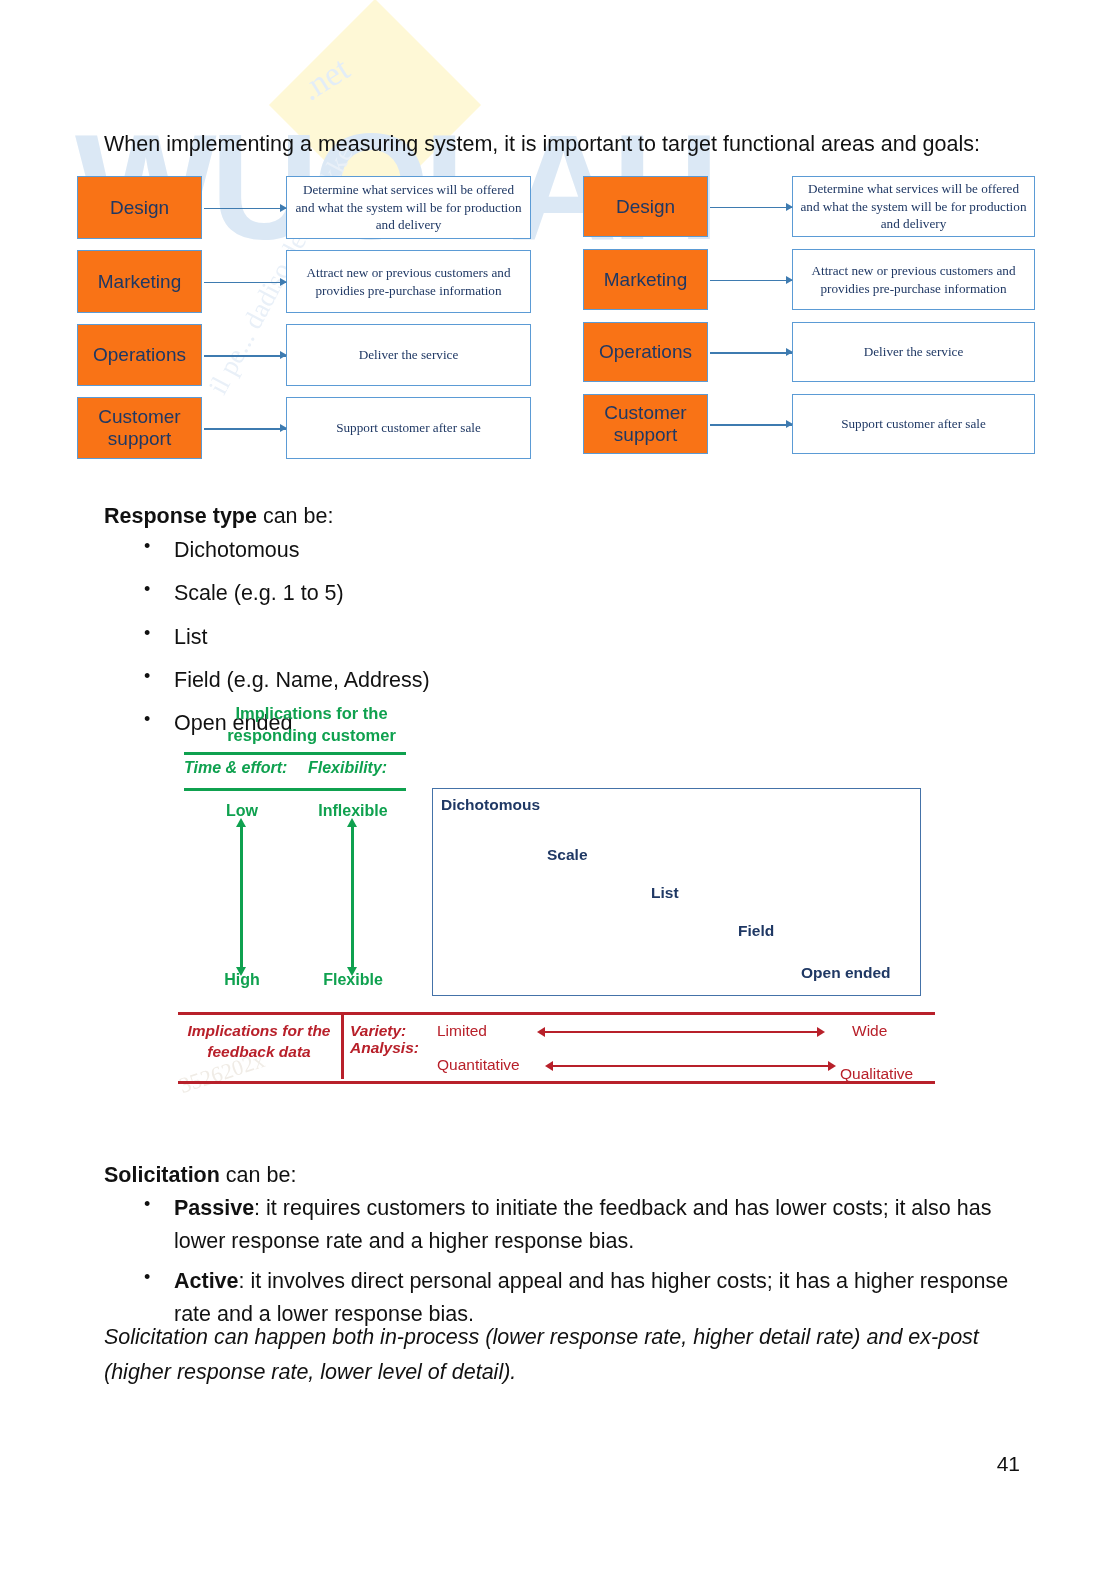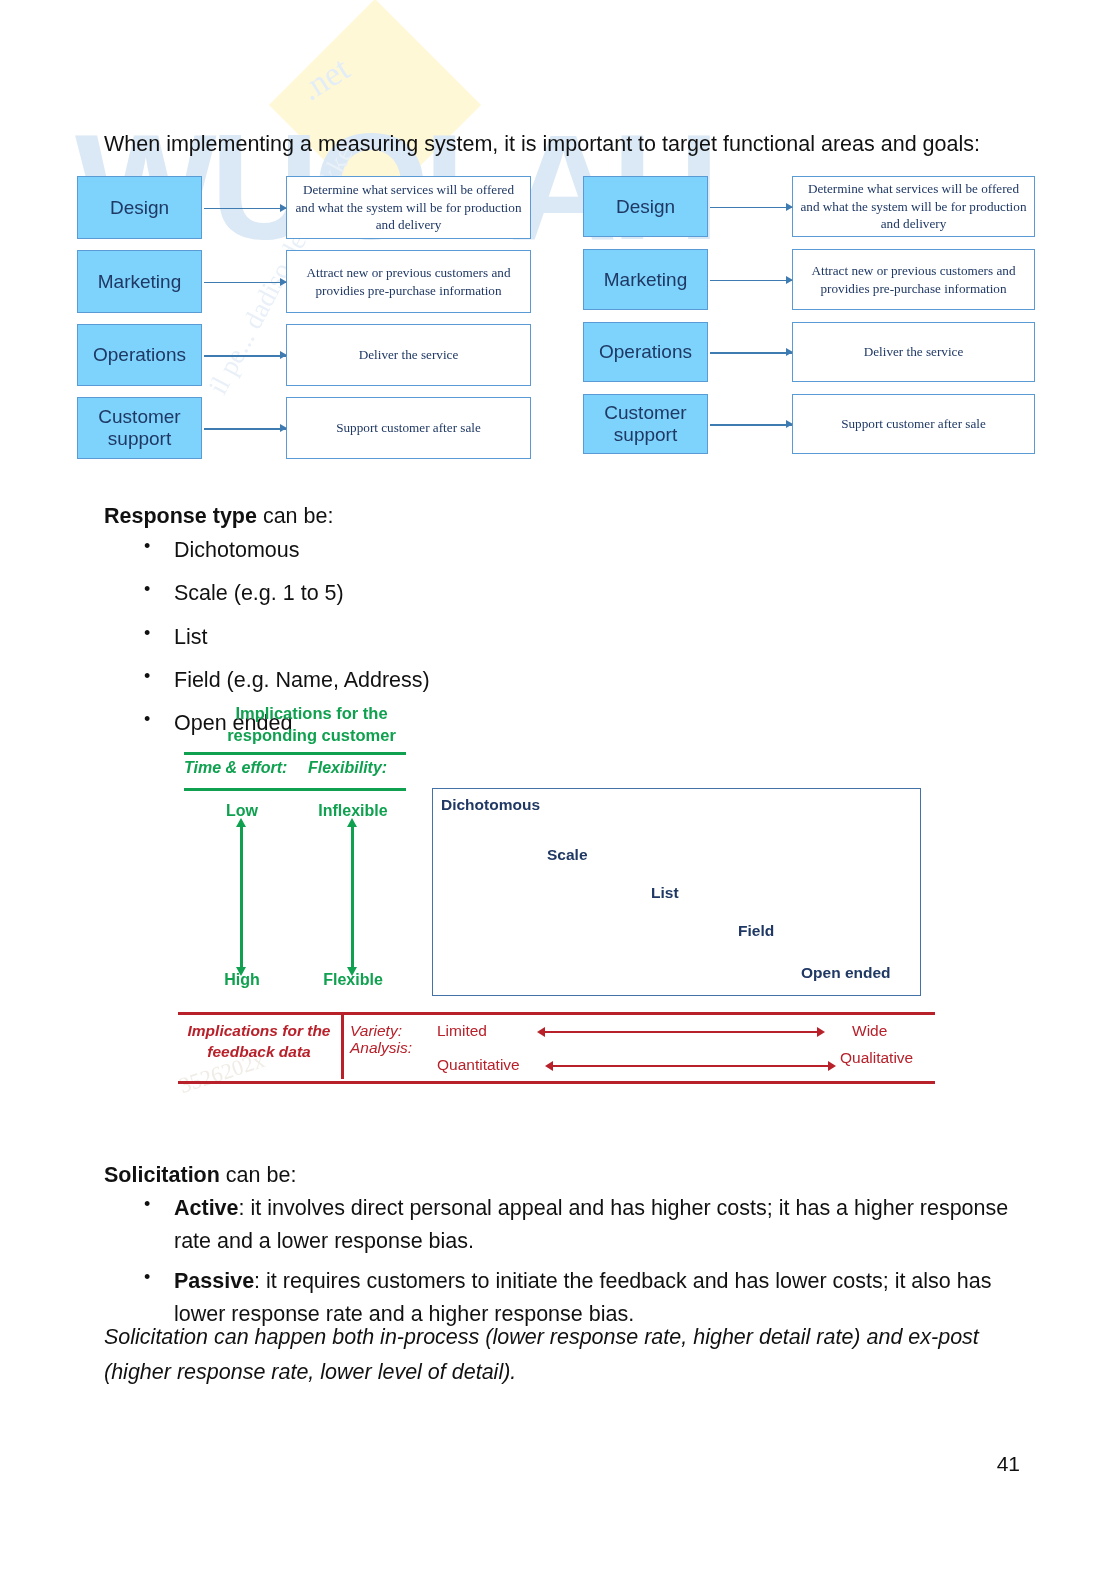--- a/index.html
+++ b/index.html
@@ -95,21 +95,21 @@
 
   .fa-row {
     position: relative;
     display: flex;
     align-items: stretch;
   }
   .fa-label {
     box-sizing: border-box;
     width: 125px;
     border: 1.4px solid #5B9BD5;
-    background: #7dd3fc;
+    background: #f97316;
     color: #1F3864;
     font-size: 19px;
     display: flex;
     align-items: center;
     justify-content: center;
     text-align: center;
     line-height: 1.15;
     padding: 14px 4px;
   }
   .fa-gap {
@@ -306,21 +306,21 @@
     font-size: 15.5px;
     font-weight: bold;
     font-style: italic;
     color: #B8202A;
     line-height: 1.35;
   }
   .r-key {
     position: absolute;
     left: 172px;
     font-size: 15.5px;
-    font-weight: normal;
+    font-weight: bold;
     font-style: italic;
     color: #B8202A;
   }
   .r-val {
     position: absolute;
     font-size: 15.5px;
     font-weight: normal;
     color: #B8202A;
     white-space: nowrap;
   }
@@ -489,35 +489,35 @@
     </div>
 
     <div class="r-key" style="top:319px;">Variety:</div>
     <div class="r-val" style="left:259px;top:319px;">Limited</div>
     <div class="r-arrow" style="left:367px;top:328px;width:272px;"></div>
     <div class="r-val" style="left:674px;top:319px;">Wide</div>
 
     <div class="r-key" style="top:336px;">Analysis:</div>
     <div class="r-val" style="left:259px;top:353px;">Quantitative</div>
     <div class="r-arrow" style="left:375px;top:362px;width:275px;"></div>
-    <div class="r-val" style="left:662px;top:346px;">Qualitative</div>
+    <div class="r-val" style="left:662px;top:362px;">Qualitative</div>
 
     <div class="r-rule r-rule-bot"></div>
   </div>
 
   <div class="sec-head" style="top:1163px;">
     <b>Solicitation</b><span> can be:</span>
   </div>
 
   <ul class="bullets" style="top:1192px;width:880px;">
     <li style="margin-bottom:6px;">
+      <b>Passive</b><span>: it requires customers to initiate the feedback and has lower costs; it also has lower response rate and a higher response bias.</span>
+    </li>
+    <li style="margin-bottom:6px;">
       <b>Active</b><span>: it involves direct personal appeal and has higher costs; it has a higher response rate and a lower response bias.</span>
     </li>
-    <li style="margin-bottom:6px;">
-      <b>Passive</b><span>: it requires customers to initiate the feedback and has lower costs; it also has lower response rate and a higher response bias.</span>
-    </li>
   </ul>
 
   <div class="prose" style="top:1320px;font-style:italic;">Solicitation can happen both in-process (lower response rate, higher detail rate) and ex-post (higher response rate, lower level of detail).</div>
 
   <div class="page-num">41</div>
 
 </div>
 
 </body></html>

